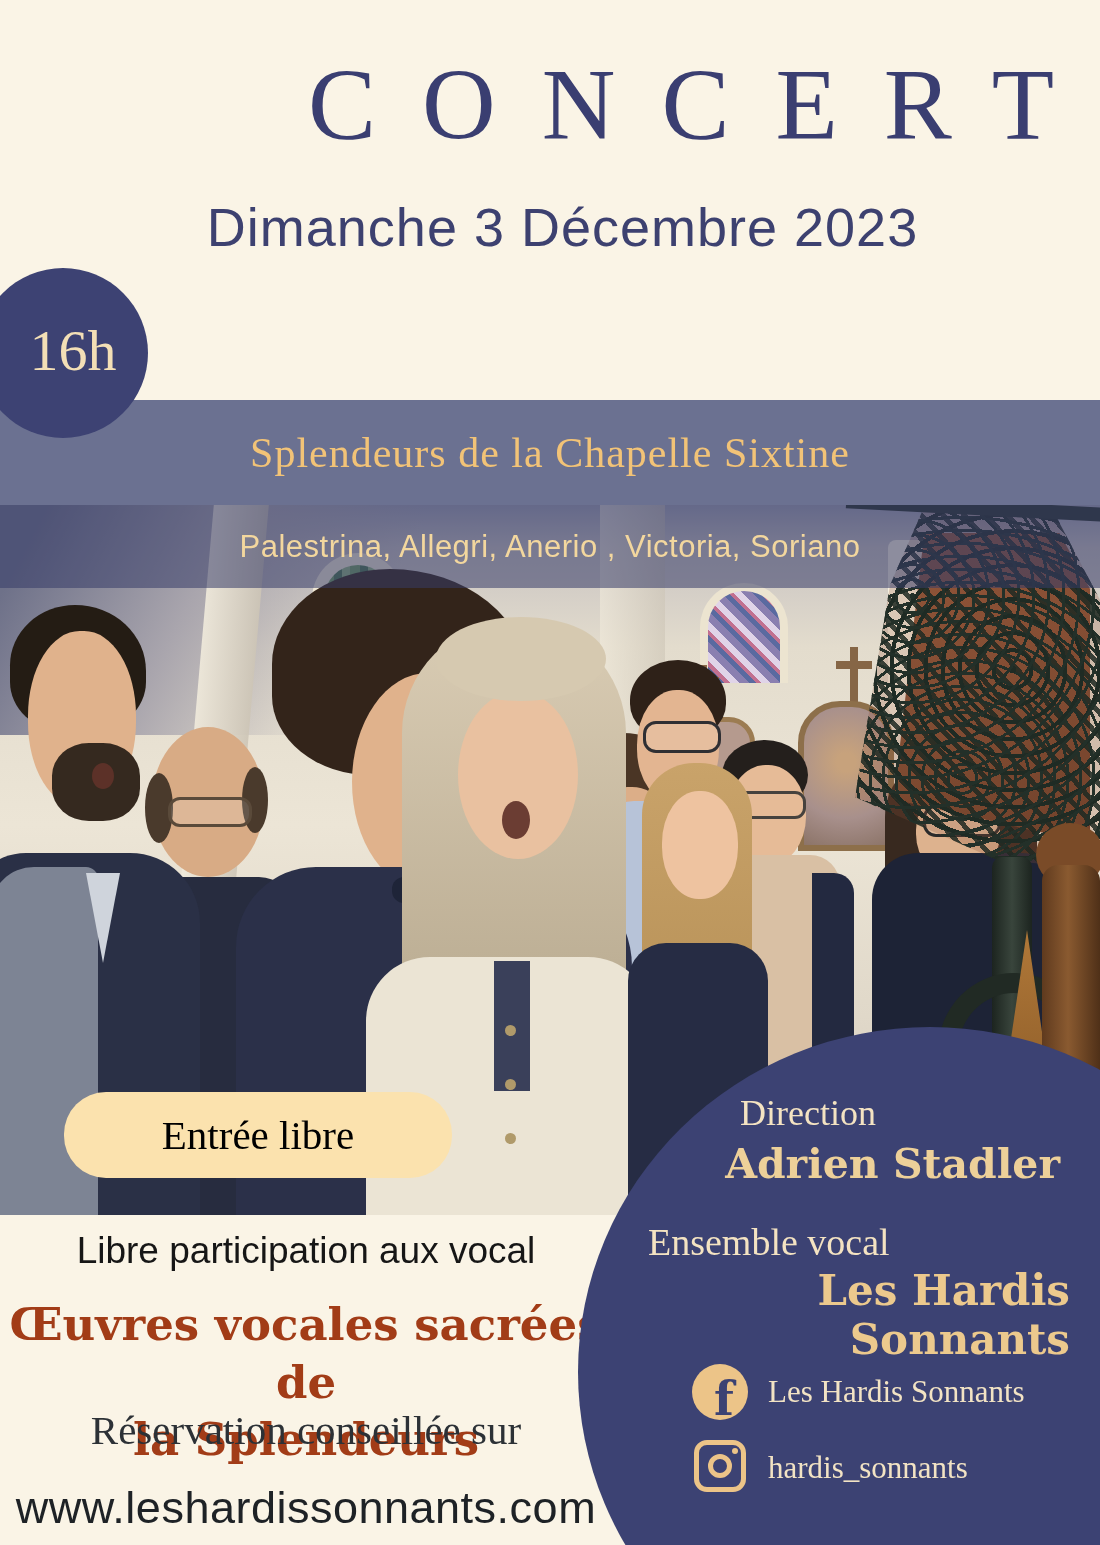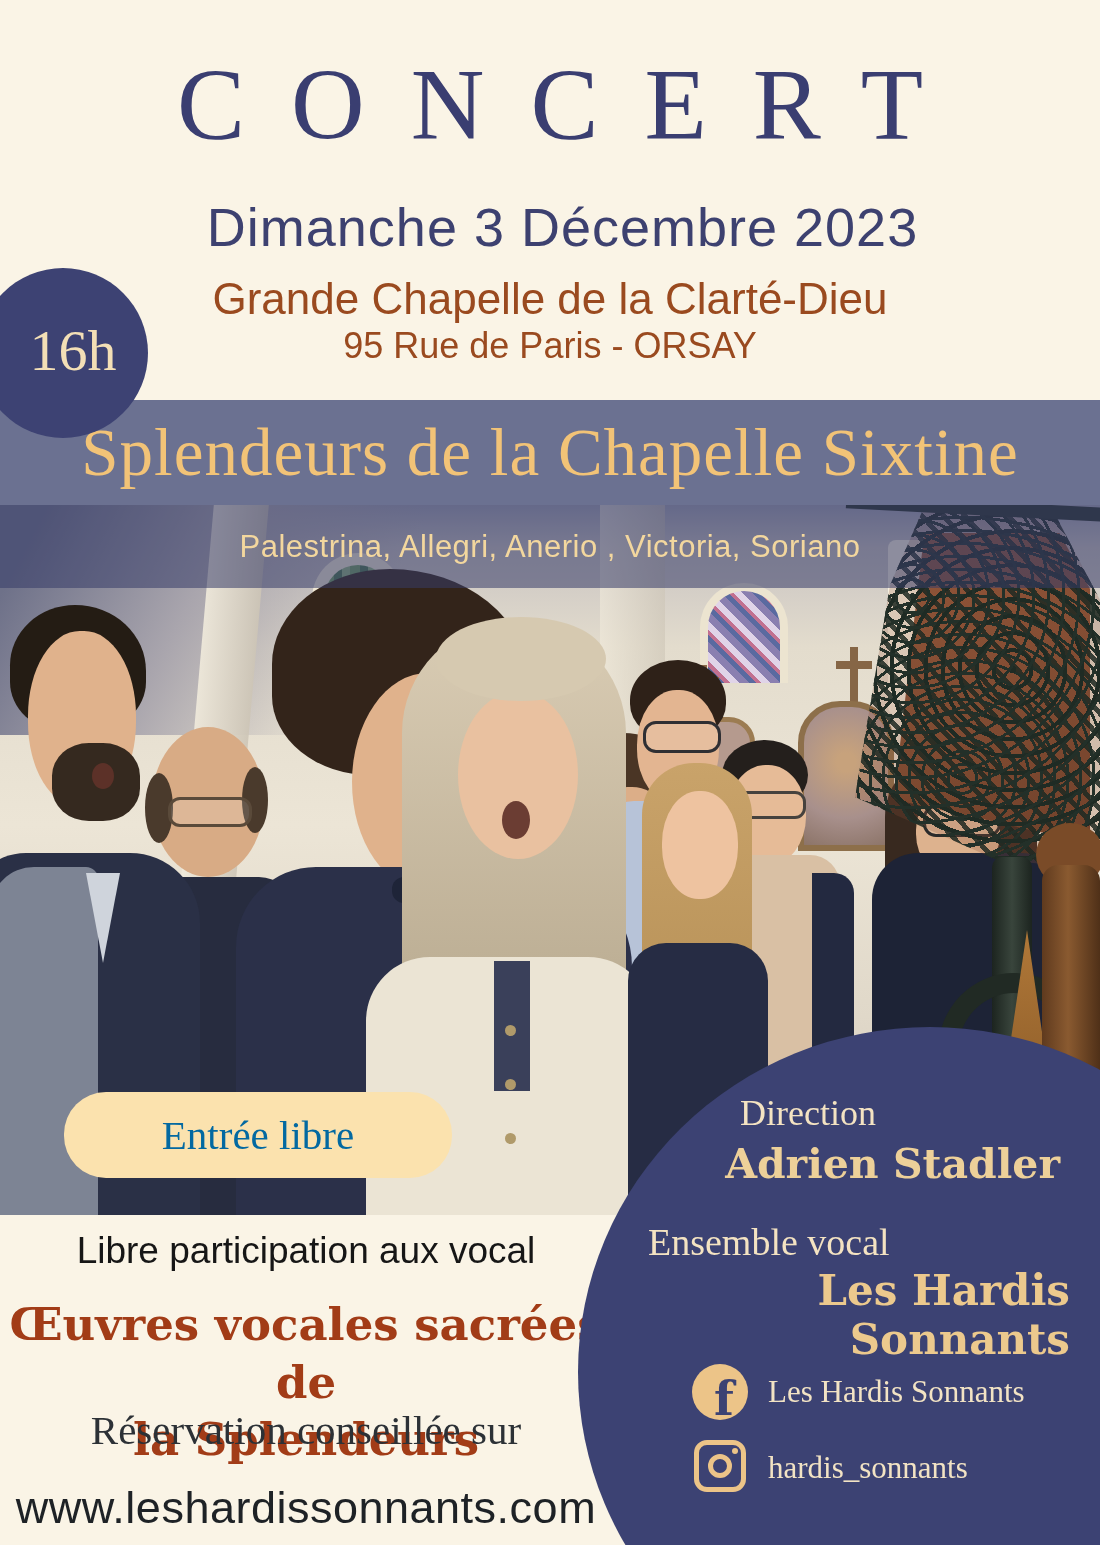--- a/index.html
+++ b/index.html
@@ -5,42 +5,42 @@
   html,body{margin:0;padding:0;background:#555;}
   .poster{position:relative;width:1100px;height:1545px;margin:0 auto;background:#faf4e6;
           overflow:hidden;font-family:"Liberation Sans",sans-serif;}
   .s{position:absolute;}
   .txt{position:absolute;left:0;right:0;text-align:center;}
   .serif{font-family:"Liberation Serif",serif;}
   .slab{font-family:"DejaVu Serif",serif;font-weight:bold;}
   .sans{font-family:"Liberation Sans",sans-serif;}
 
   .title{top:46px;font-size:102px;color:#3a3e71;letter-spacing:46px;text-indent:46px;
-         font-family:"Liberation Serif",serif;}
+         font-family:"Liberation Serif",serif;text-align:right;}
   .date{top:196px;font-size:54px;color:#3d4170;letter-spacing:1px;padding-left:25px;}
   .venue{top:274px;font-size:44px;color:#9a4a1f;}
   .address{top:325px;font-size:36px;color:#9a4a1f;}
 
   .time-circle{left:-22px;top:268px;width:170px;height:170px;border-radius:50%;
                background:#3d4273;color:#f3dfb6;font-size:58px;line-height:166px;
                text-align:center;text-indent:20px;font-family:"Liberation Serif",serif;z-index:30;}
 
   .band{left:0;top:400px;width:1100px;height:105px;background:#6b7191;z-index:20;
         display:flex;align-items:center;justify-content:center;}
-  .band-title{font-size:67px;color:#f2c377;letter-spacing:1px;}
+  .band-title{font-size:42px;color:#f2c377;letter-spacing:1px;}
 
   .photo{left:0;top:505px;width:1100px;height:710px;overflow:hidden;z-index:5;}
 
   .overlay-band{left:0;top:505px;width:1100px;height:83px;background:rgba(55,60,104,0.55);
         z-index:15;display:flex;align-items:center;justify-content:center;}
   .composers{font-size:31px;color:#f3d79e;letter-spacing:0.5px;}
 
   .pill{left:64px;top:1092px;width:388px;height:86px;border-radius:42px;background:#fbe2ae;
         z-index:25;display:flex;align-items:center;justify-content:center;
-        font-family:"Liberation Serif",serif;font-size:41px;color:#0369a1;}
+        font-family:"Liberation Serif",serif;font-size:41px;color:#000000;}
 
   .left-col{position:absolute;left:0;top:0;width:612px;text-align:center;}
   .participation{top:1230px;font-size:37px;color:#161616;}
   .works{top:1296px;font-size:45px;color:#a23c17;line-height:1.28;}
   .reservation{top:1430px;font-size:41px;color:#2c3136;}
   .website{top:1482px;font-size:45px;color:#1e2226;letter-spacing:0.5px;}
 
   .big-circle{left:578px;top:1027px;width:704px;height:690px;border-radius:50%;
               background:#3c4273;z-index:40;}
   .cz{z-index:45;}
@@ -58,22 +58,20 @@
   .ig-dot{position:absolute;right:3px;top:3px;width:6px;height:6px;border-radius:50%;background:#ecc488;}
   .ig-label{left:768px;top:1450px;font-size:31px;color:#f2e3c4;}
 </style>
 </head>
 <body>
 
 <div class="poster">
 
   <div class="txt title">CONCERT</div>
   <div class="txt date sans">Dimanche 3 Décembre 2023</div>
-  <div class="txt venue sans">Grande Chapelle de la Clarté-Dieu</div>
-  <div class="txt address sans">95 Rue de Paris - ORSAY</div>
 
   <div class="s band">
     <span class="band-title serif">Splendeurs de la Chapelle Sixtine</span>
   </div>
 
   <div class="s time-circle">16h</div>
 
   <div class="s photo">
     <div class="s" style="left:0;top:0;right:0;bottom:0;background:linear-gradient(180deg,#9ea0b2,#c9c4c2 6%,#e3dccd 20%,#ece5d6 45%,#e0d8c9 72%,#cfc7b8)"></div>
     <div class="s" style="left:0;top:0;width:480px;height:230px;background:linear-gradient(118deg,#6e7189 8%,#a9a5ad 40%,rgba(236,229,214,0) 72%)"></div>

